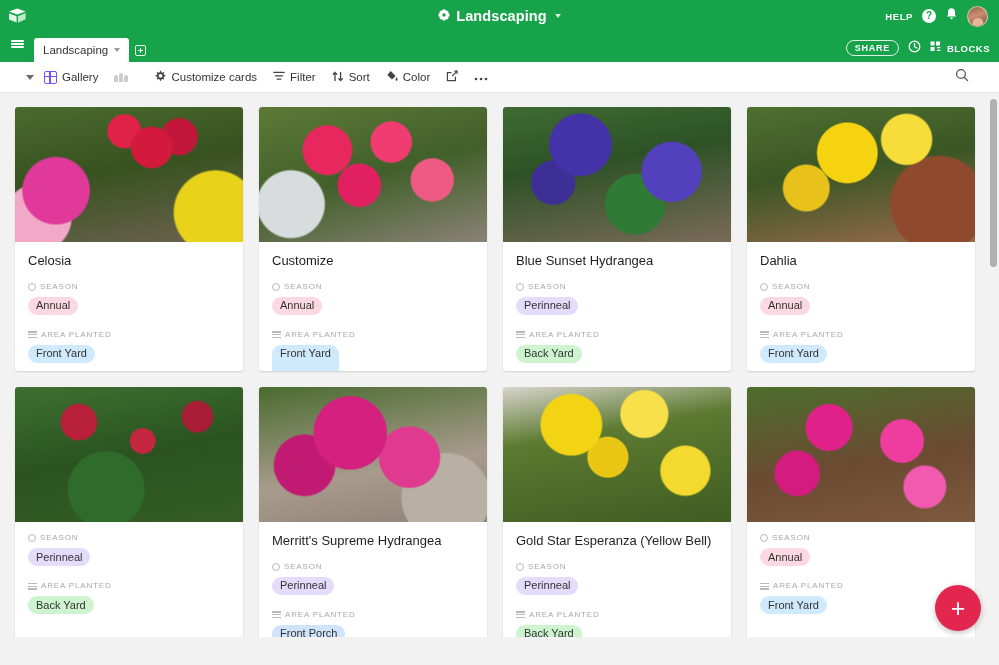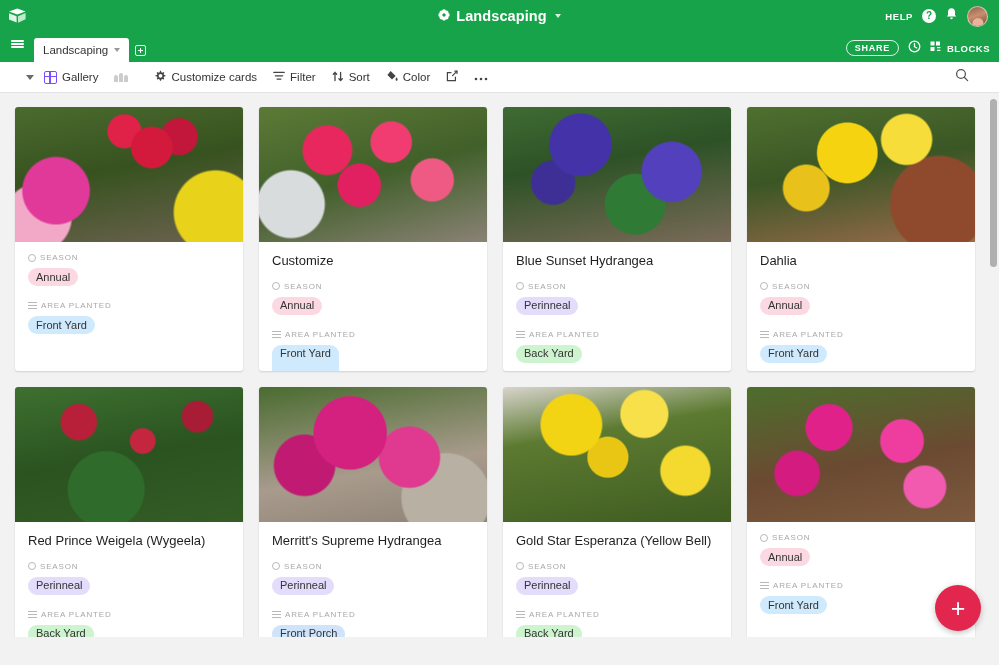--- a/index.html
+++ b/index.html
@@ -165,21 +165,21 @@
     overflow: hidden; height: 264px;
   }
   .card-img { height: 135px; width: 100%; position: relative; overflow: hidden; }
   .card-body { padding: 11px 13px 0 13px; }
   .card-title {
     font-size: 13px; color: #1f1f1f; font-weight: normal;
     line-height: 1.2; margin-bottom: 13px;
     white-space: nowrap; overflow: hidden; text-overflow: ellipsis;
   }
   .field-label {
-    display: flex; align-items: center; gap: 4px;
+    display: flex; align-items: flex-end; gap: 4px;
     font-size: 8px; letter-spacing: .85px; color: #a8a8a8;
     text-transform: uppercase; margin-bottom: 6px;
   }
   .icon-select {
     width: 8px; height: 8px; border-radius: 50%;
     border: 1.4px solid #b8b8b8; position: relative; flex: none;
   }
   .icon-multi { width: 9px; height: 8px; position: relative; flex: none; }
   .icon-multi i {
     position: absolute; left: 0; height: 1.3px; background: #b8b8b8; display: block;
@@ -376,20 +376,21 @@
       </svg>
     </span>
   </div>
 </div>
 
 <div class="gallery">
   <div class="grid" id="card-grid">
       <div class="card">
         <div class="card-img" style="background: radial-gradient(circle at 60% 30%, rgb(212, 26, 60) 0px, rgb(212, 26, 60) 12%, transparent 13%) 0% 0% / cover, radial-gradient(circle at 48% 18%, rgb(224, 33, 72) 0px, rgb(224, 33, 72) 10%, transparent 11%), radial-gradient(circle at 72% 22%, rgb(194, 23, 58) 0px, rgb(194, 23, 58) 9%, transparent 10%), radial-gradient(circle at 18% 62%, rgb(224, 57, 154) 0px, rgb(224, 57, 154) 16%, transparent 17%), radial-gradient(circle at 10% 82%, rgb(242, 169, 200) 0px, rgb(242, 169, 200) 14%, transparent 15%), radial-gradient(circle at 88% 78%, rgb(232, 210, 26) 0px, rgb(232, 210, 26) 18%, transparent 19%), linear-gradient(170deg, rgb(74, 107, 46) 0%, rgb(55, 82, 31) 45%, rgb(109, 98, 80) 100%);"></div>
         <div class="card-body">
+          <div class="card-title">Celosia</div>
           <div class="field-label">
             <span class="icon-select"></span>
             <span>SEASON</span>
           </div>
           <div class="pill-row">
             <span class="pill" style="background: rgb(252, 217, 226);">Annual</span>
           </div>
           <div class="field-label">
             <span class="icon-multi">
               <i></i>
@@ -472,21 +473,20 @@
             <span>AREA PLANTED</span>
           </div>
           <div class="pill-row">
             <span class="pill" style="background: rgb(207, 234, 252);">Front Yard</span>
           </div>
         </div>
       </div>
       <div class="card">
         <div class="card-img" style="background: radial-gradient(circle at 28% 26%, rgb(184, 32, 58) 0px, rgb(184, 32, 58) 9%, transparent 10%) 0% 0% / cover, radial-gradient(circle at 56% 40%, rgb(196, 38, 63) 0px, rgb(196, 38, 63) 8%, transparent 9%), radial-gradient(circle at 80% 22%, rgb(168, 28, 53) 0px, rgb(168, 28, 53) 7%, transparent 8%), radial-gradient(circle at 40% 76%, rgb(47, 107, 42) 0px, rgb(47, 107, 42) 22%, transparent 23%), linear-gradient(170deg, rgb(62, 112, 48) 0%, rgb(42, 83, 32) 50%, rgb(53, 92, 37) 100%);"></div>
         <div class="card-body">
-          <div class="card-title">Red Prince Weigela (Wygeela)</div>
           <div class="field-label">
             <span class="icon-select"></span>
             <span>SEASON</span>
           </div>
           <div class="pill-row">
             <span class="pill" style="background: rgb(227, 220, 251);">Perinneal</span>
           </div>
           <div class="field-label">
             <span class="icon-multi">
               <i></i>

